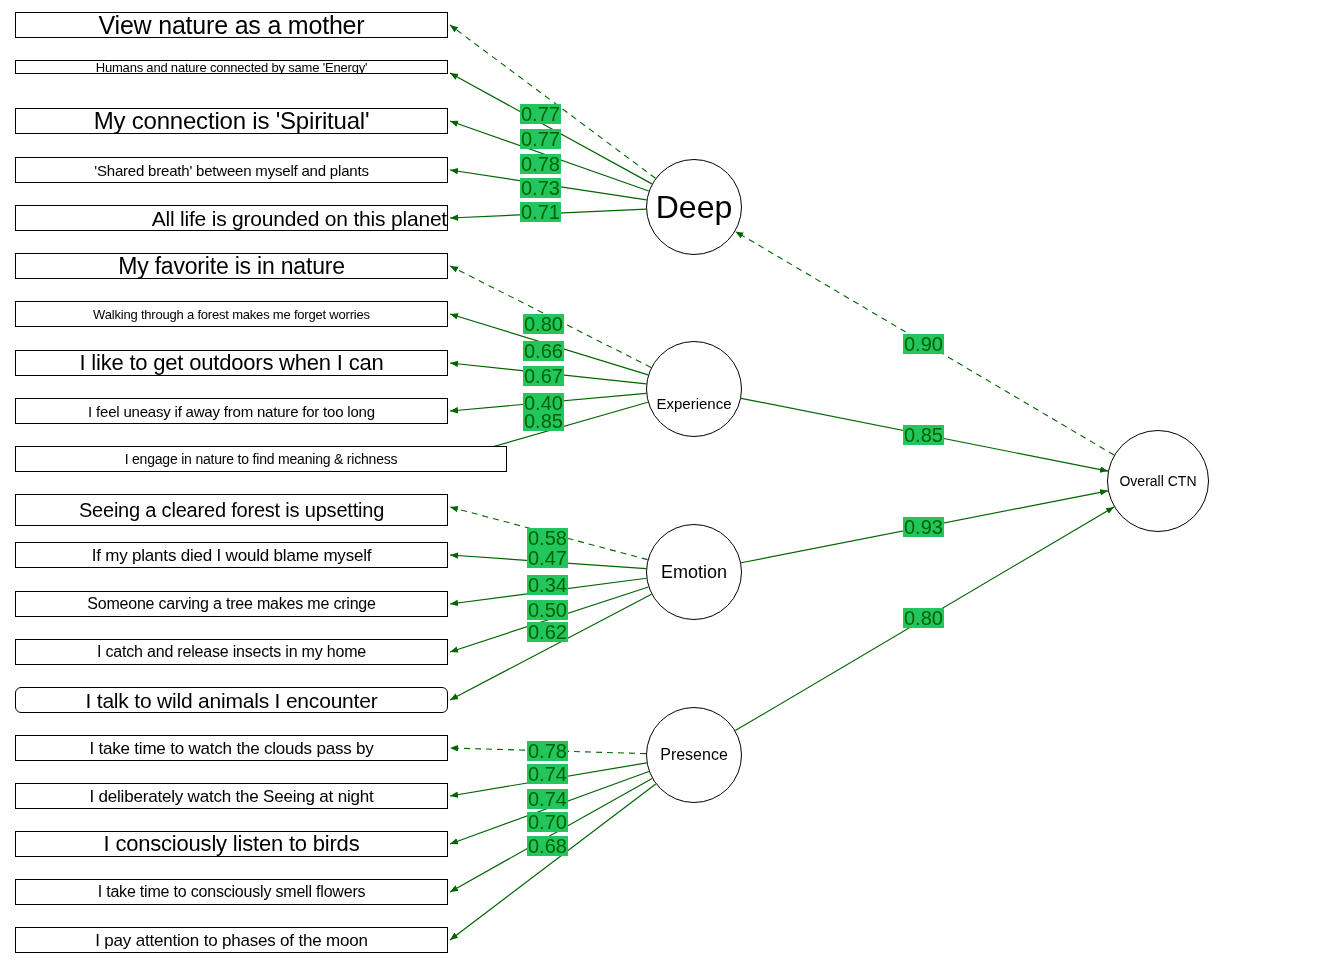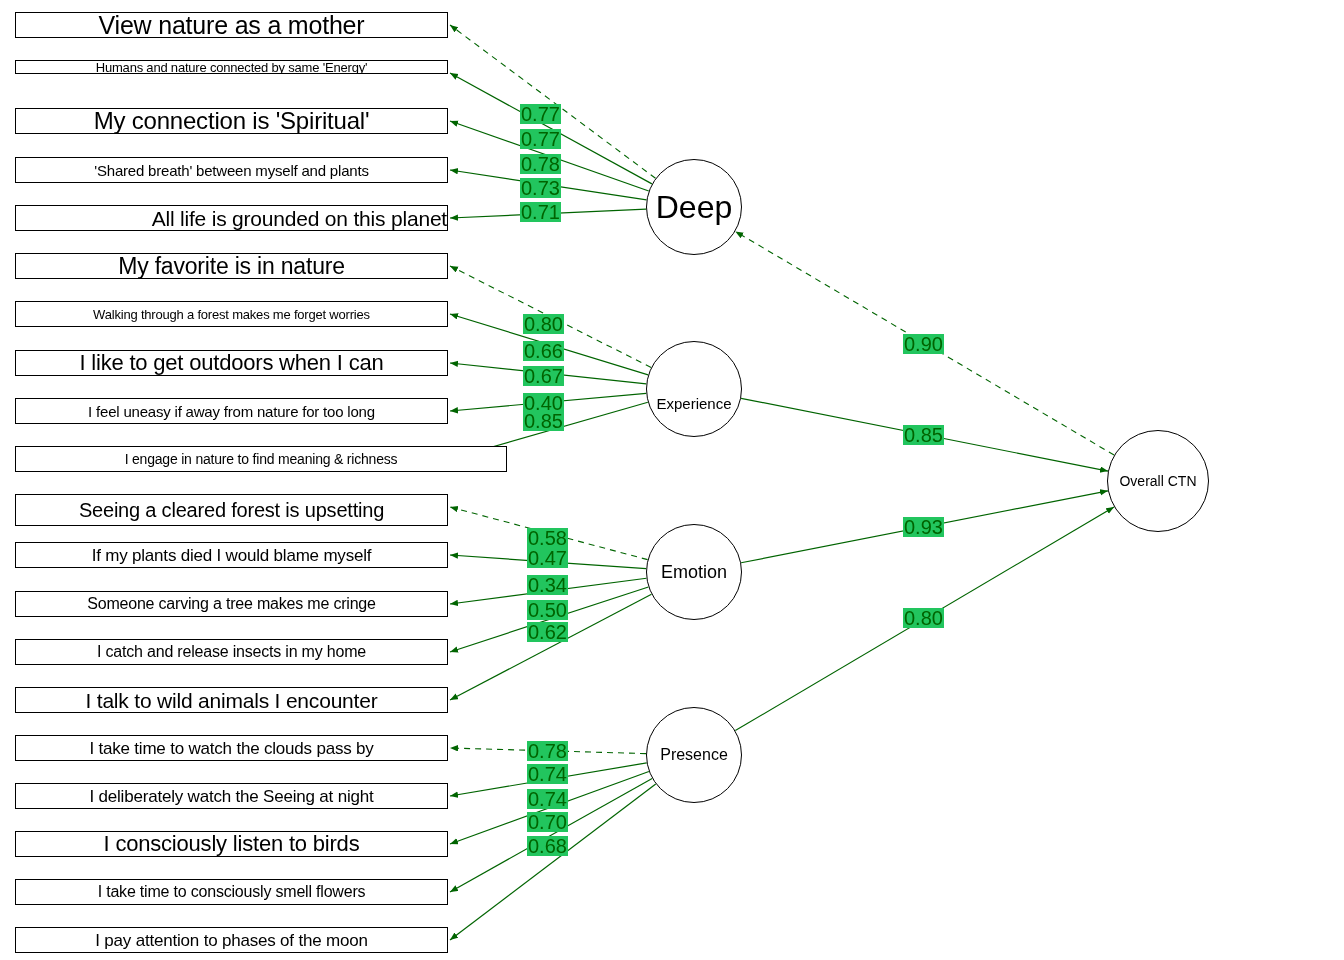--- a/index.html
+++ b/index.html
@@ -136,21 +136,21 @@
       </div>
       <div class="indicator-box" style="left: 15px; top: 542px; width: 433px; height: 26px;">
         <span style="font-size: 17px;">If my plants died I would blame myself</span>
       </div>
       <div class="indicator-box" style="left: 15px; top: 591px; width: 433px; height: 26px;">
         <span style="font-size: 16px;">Someone carving a tree makes me cringe</span>
       </div>
       <div class="indicator-box" style="left: 15px; top: 639px; width: 433px; height: 26px;">
         <span style="font-size: 16px;">I catch and release insects in my home</span>
       </div>
-      <div class="indicator-box" style="left: 15px; top: 687px; width: 433px; height: 26px;">
+      <div class="indicator-box" style="left: 15px; top: 687px; width: 433px; height: 26px; border-radius: 6px;">
         <span style="font-size: 21px;">I talk to wild animals I encounter</span>
       </div>
       <div class="indicator-box" style="left: 15px; top: 735px; width: 433px; height: 26px;">
         <span style="font-size: 17px;">I take time to watch the clouds pass by</span>
       </div>
       <div class="indicator-box" style="left: 15px; top: 783px; width: 433px; height: 26px;">
         <span style="font-size: 17px;">I deliberately watch the Seeing at night</span>
       </div>
       <div class="indicator-box" style="left: 15px; top: 831px; width: 433px; height: 26px;">
         <span style="font-size: 22px;">I consciously listen to birds</span>

